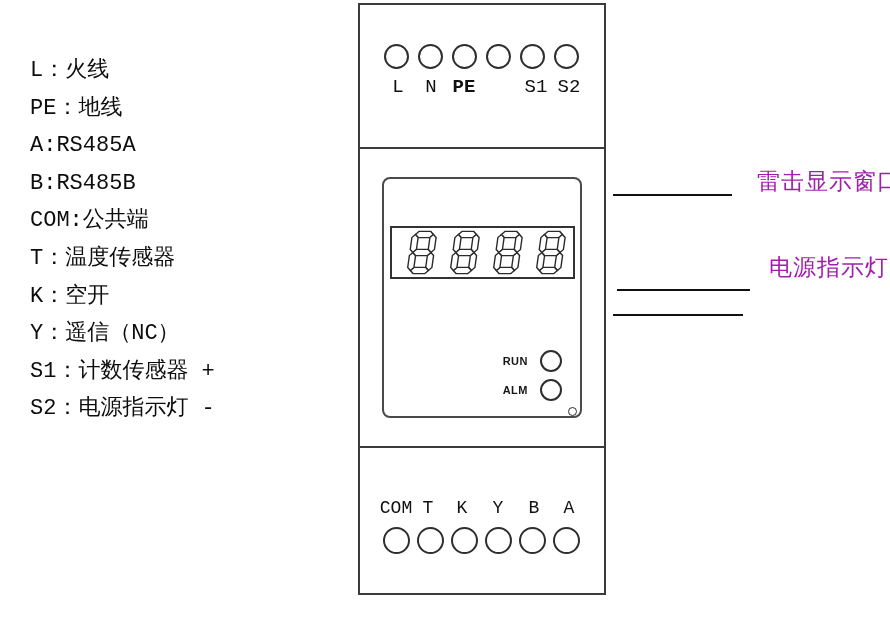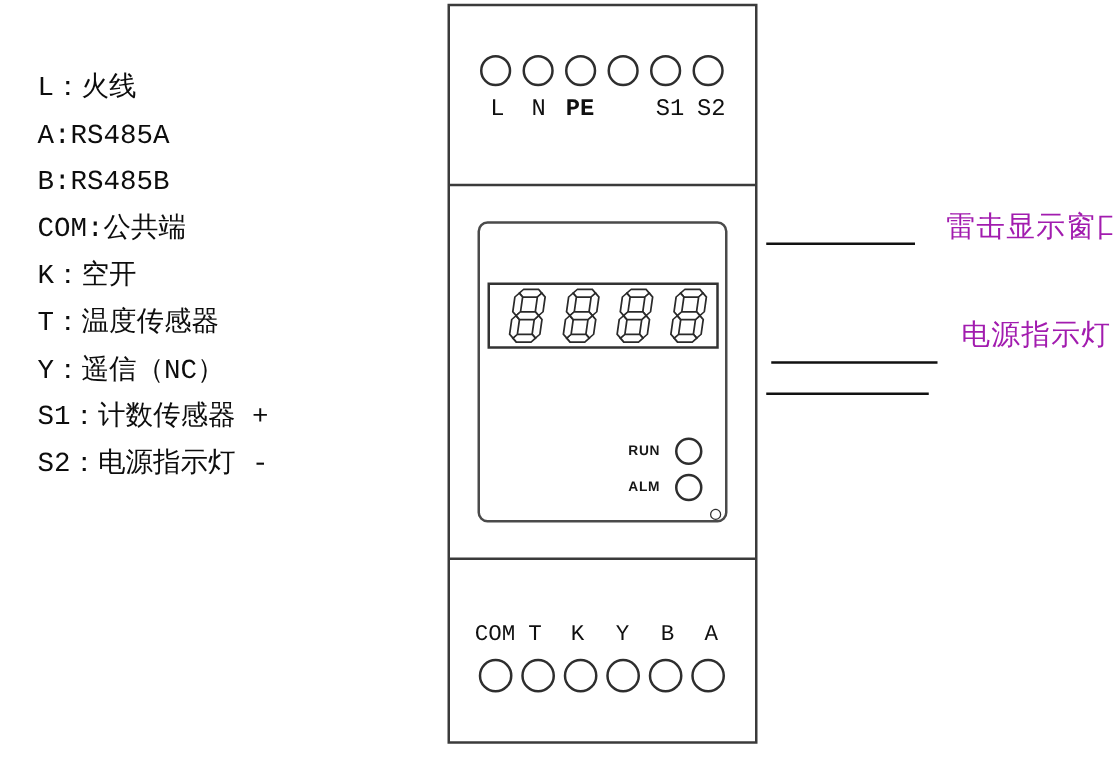--- a/index.html
+++ b/index.html
@@ -56,25 +56,26 @@
     position:absolute;font-size:23px;color:#a21caf;letter-spacing:1px;white-space:nowrap;
   }
 </style>
 </head>
 <body>
 
 <div class="canvas">
 
   <div class="legend">
     <div>L：火线</div>
+    <div>PE：地线</div>
     <div>A:RS485A</div>
     <div>B:RS485B</div>
     <div>COM:公共端</div>
+    <div>T：温度传感器</div>
     <div>K：空开</div>
-    <div>T：温度传感器</div>
     <div>Y：遥信（NC）</div>
     <div>S1：计数传感器 +</div>
     <div>S2：电源指示灯 -</div>
   </div>
 
   <div class="device-outline"></div>
   <div class="divider divider-top"></div>
   <div class="divider divider-bottom"></div>
 
   <div class="circle top-c" style="left:384px;"></div>

